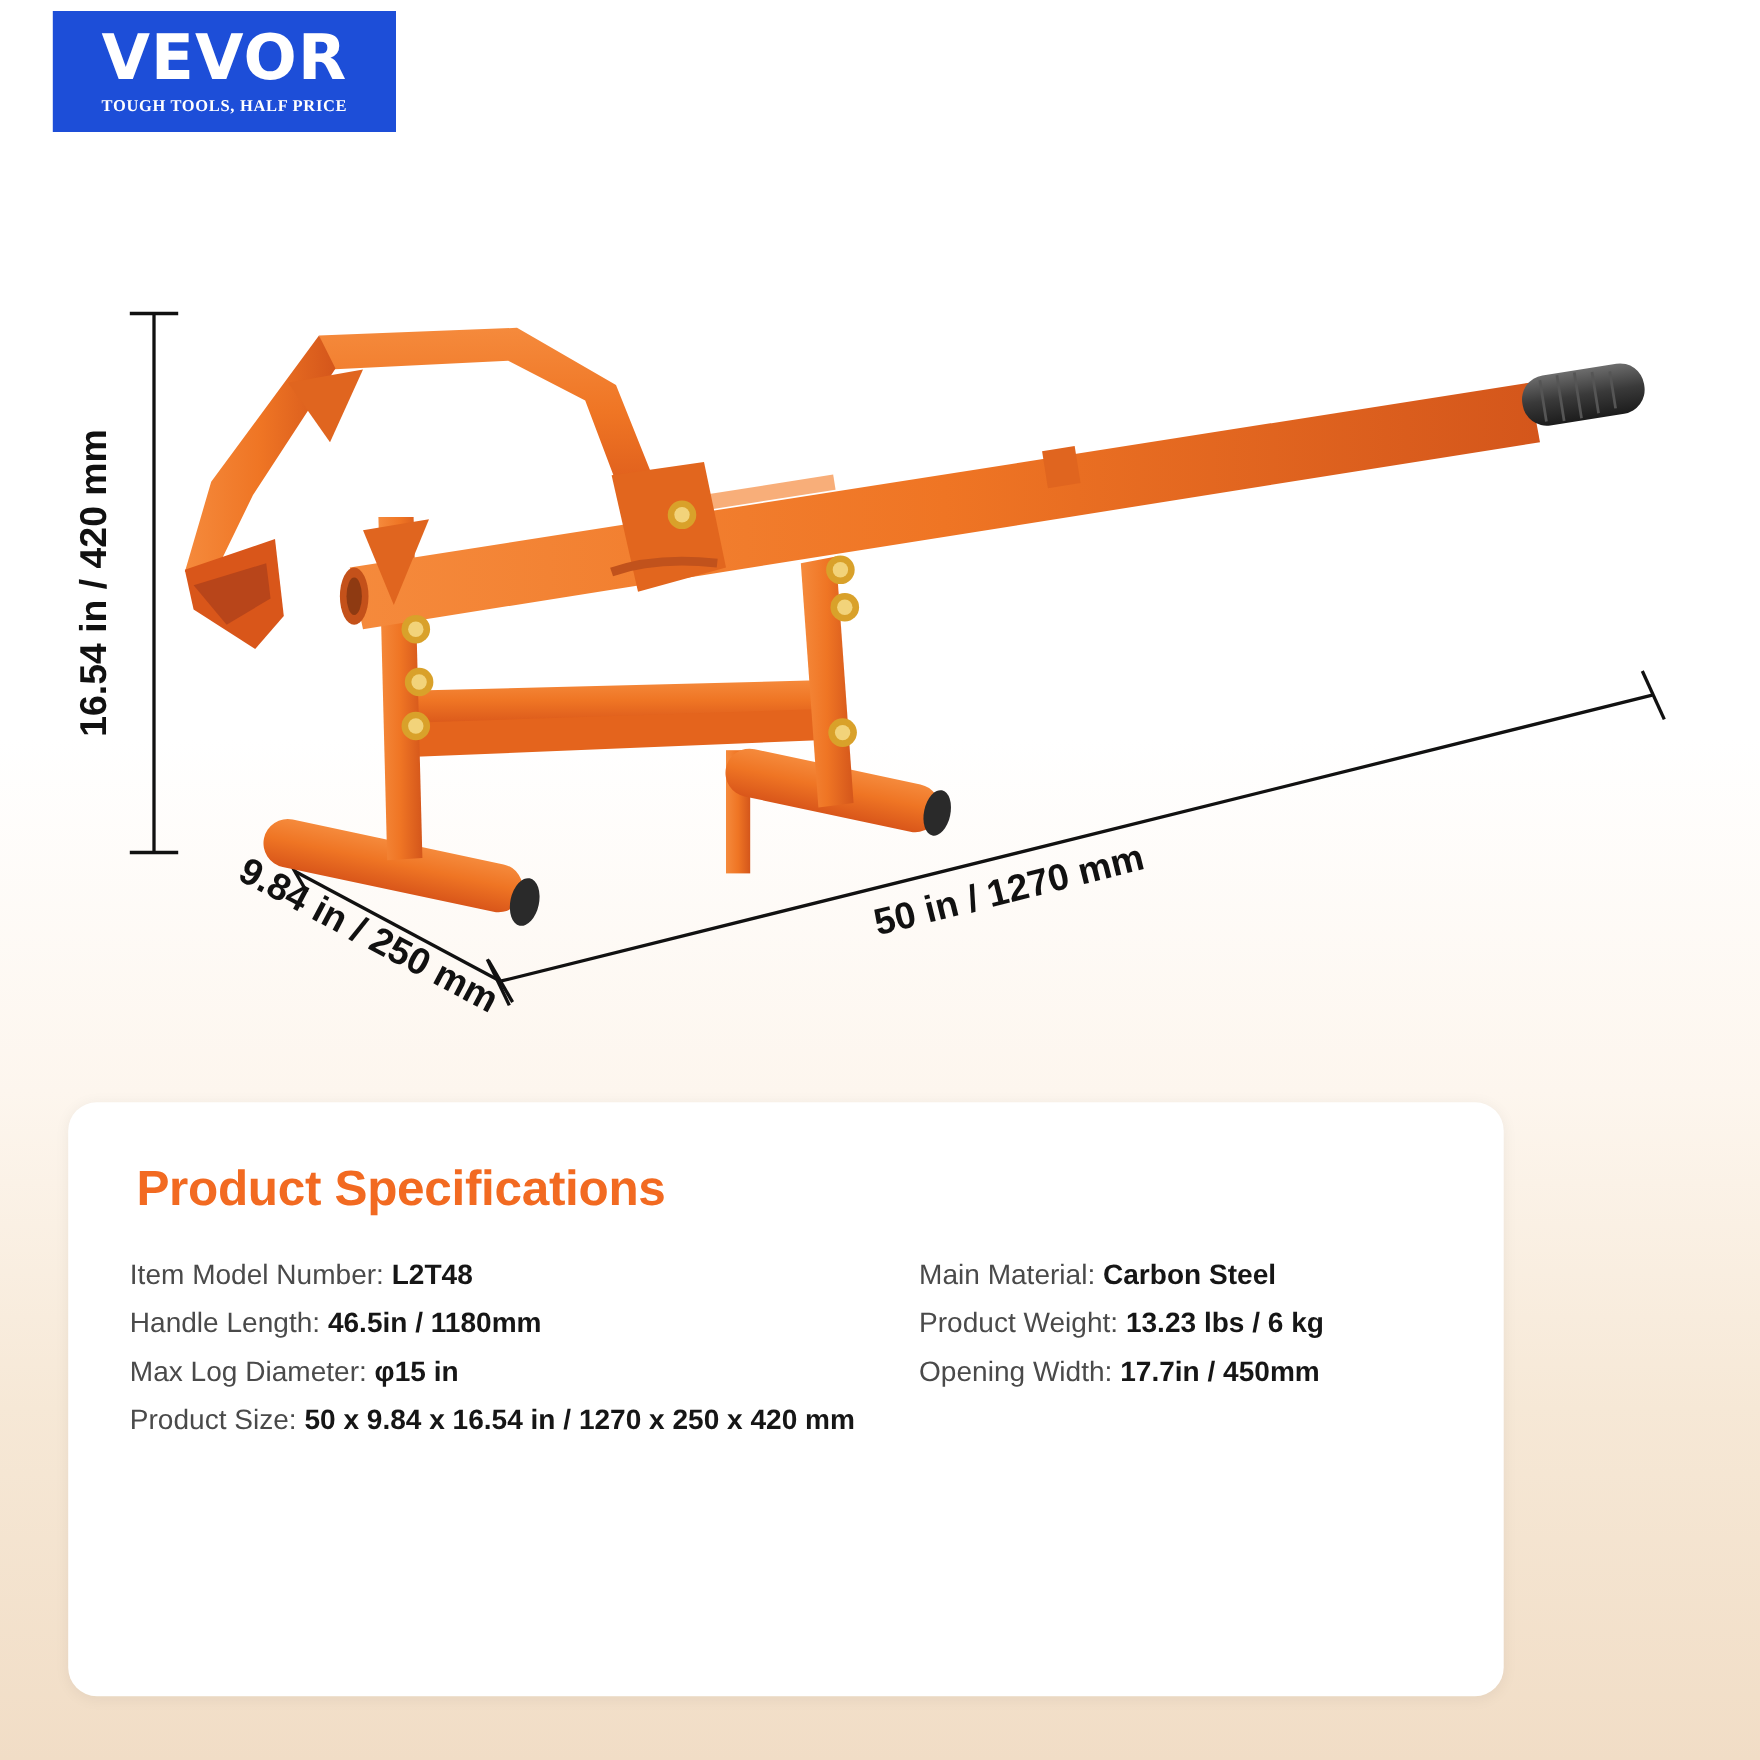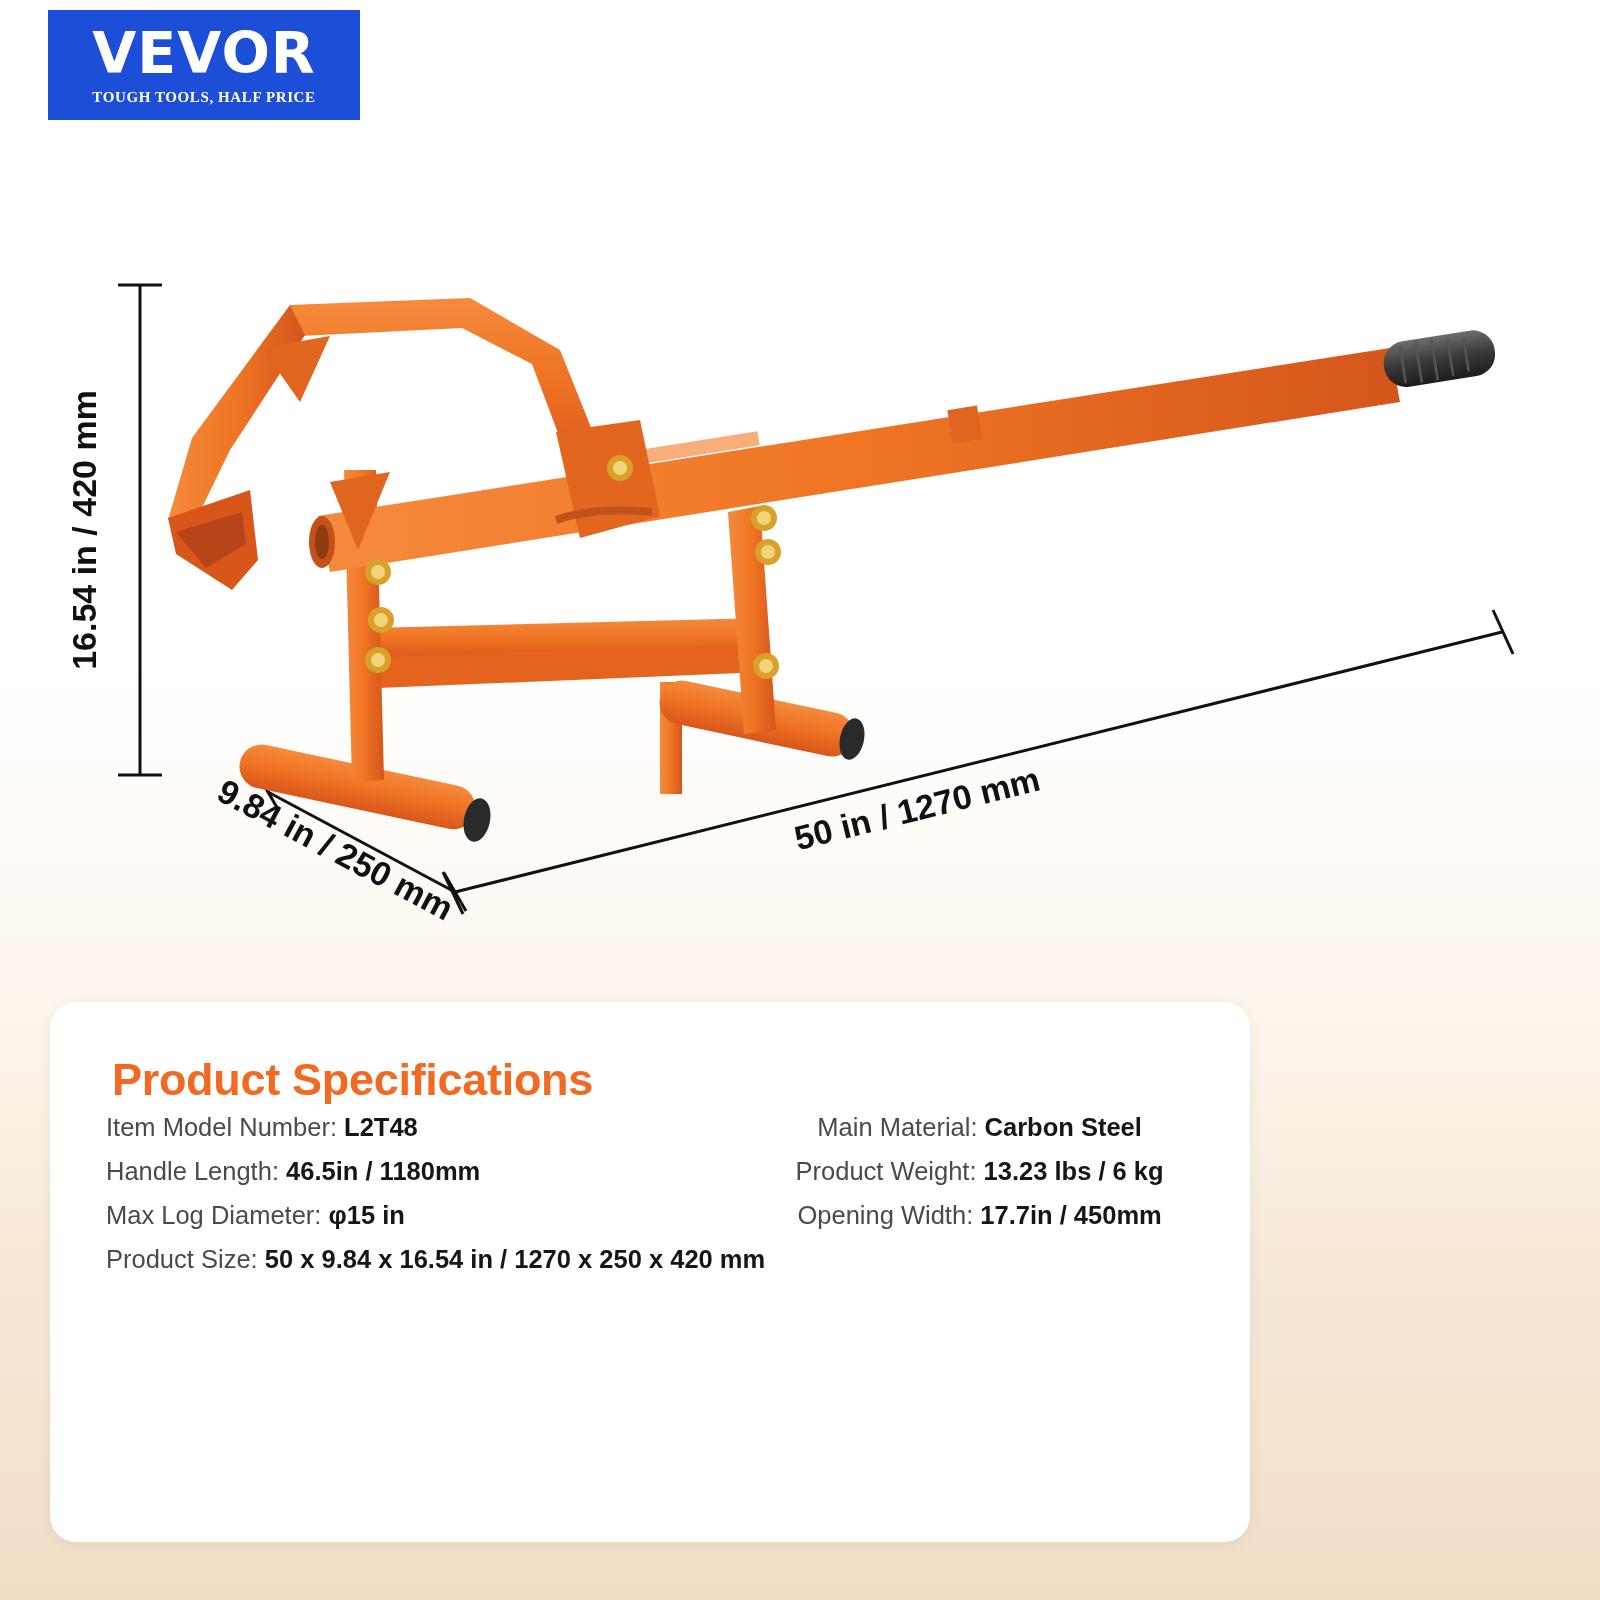--- a/index.html
+++ b/index.html
@@ -45,46 +45,47 @@
   .hero {
     position: absolute;
     left: 0; top: 120px;
     width: 1600px; height: 860px;
   }
   .hero svg { display: block; }
 
   
   .spec-card {
     position: absolute;
-    left: 50px; top: 1002px;
-    width: 1200px; height: 540px;
+    left: 62px; top: 1002px;
+    width: 1305px; height: 540px;
     background: #ffffff;
     border-radius: 26px;
     box-shadow: 0 2px 14px rgba(0,0,0,0.06);
     padding: 52px 56px 0 56px;
   }
   .spec-title {
     color: #f26a21;
     font-size: 45px;
     font-weight: bold;
     letter-spacing: -0.3px;
     margin-left: 6px;
   }
   .spec-cols {
     display: flex;
+    margin-top: 32px;
   }
   .col-left { width: 845px; }
   .col-right { width: 560px; }
   .spec-row {
     font-size: 25.5px;
     color: #4a4a4a;
     line-height: 1.72;
     white-space: nowrap;
   }
-  .col-right .spec-row { text-align: center; }
+  .col-right .spec-row { text-align: left; }
   .spec-row b { color: #161616; font-weight: bold; }
   .pkg {
     margin-top: 20px;
   }
   .pkg-label {
     font-size: 25.5px;
     color: #4a4a4a;
     line-height: 1.7;
   }
   .pkg-line {

